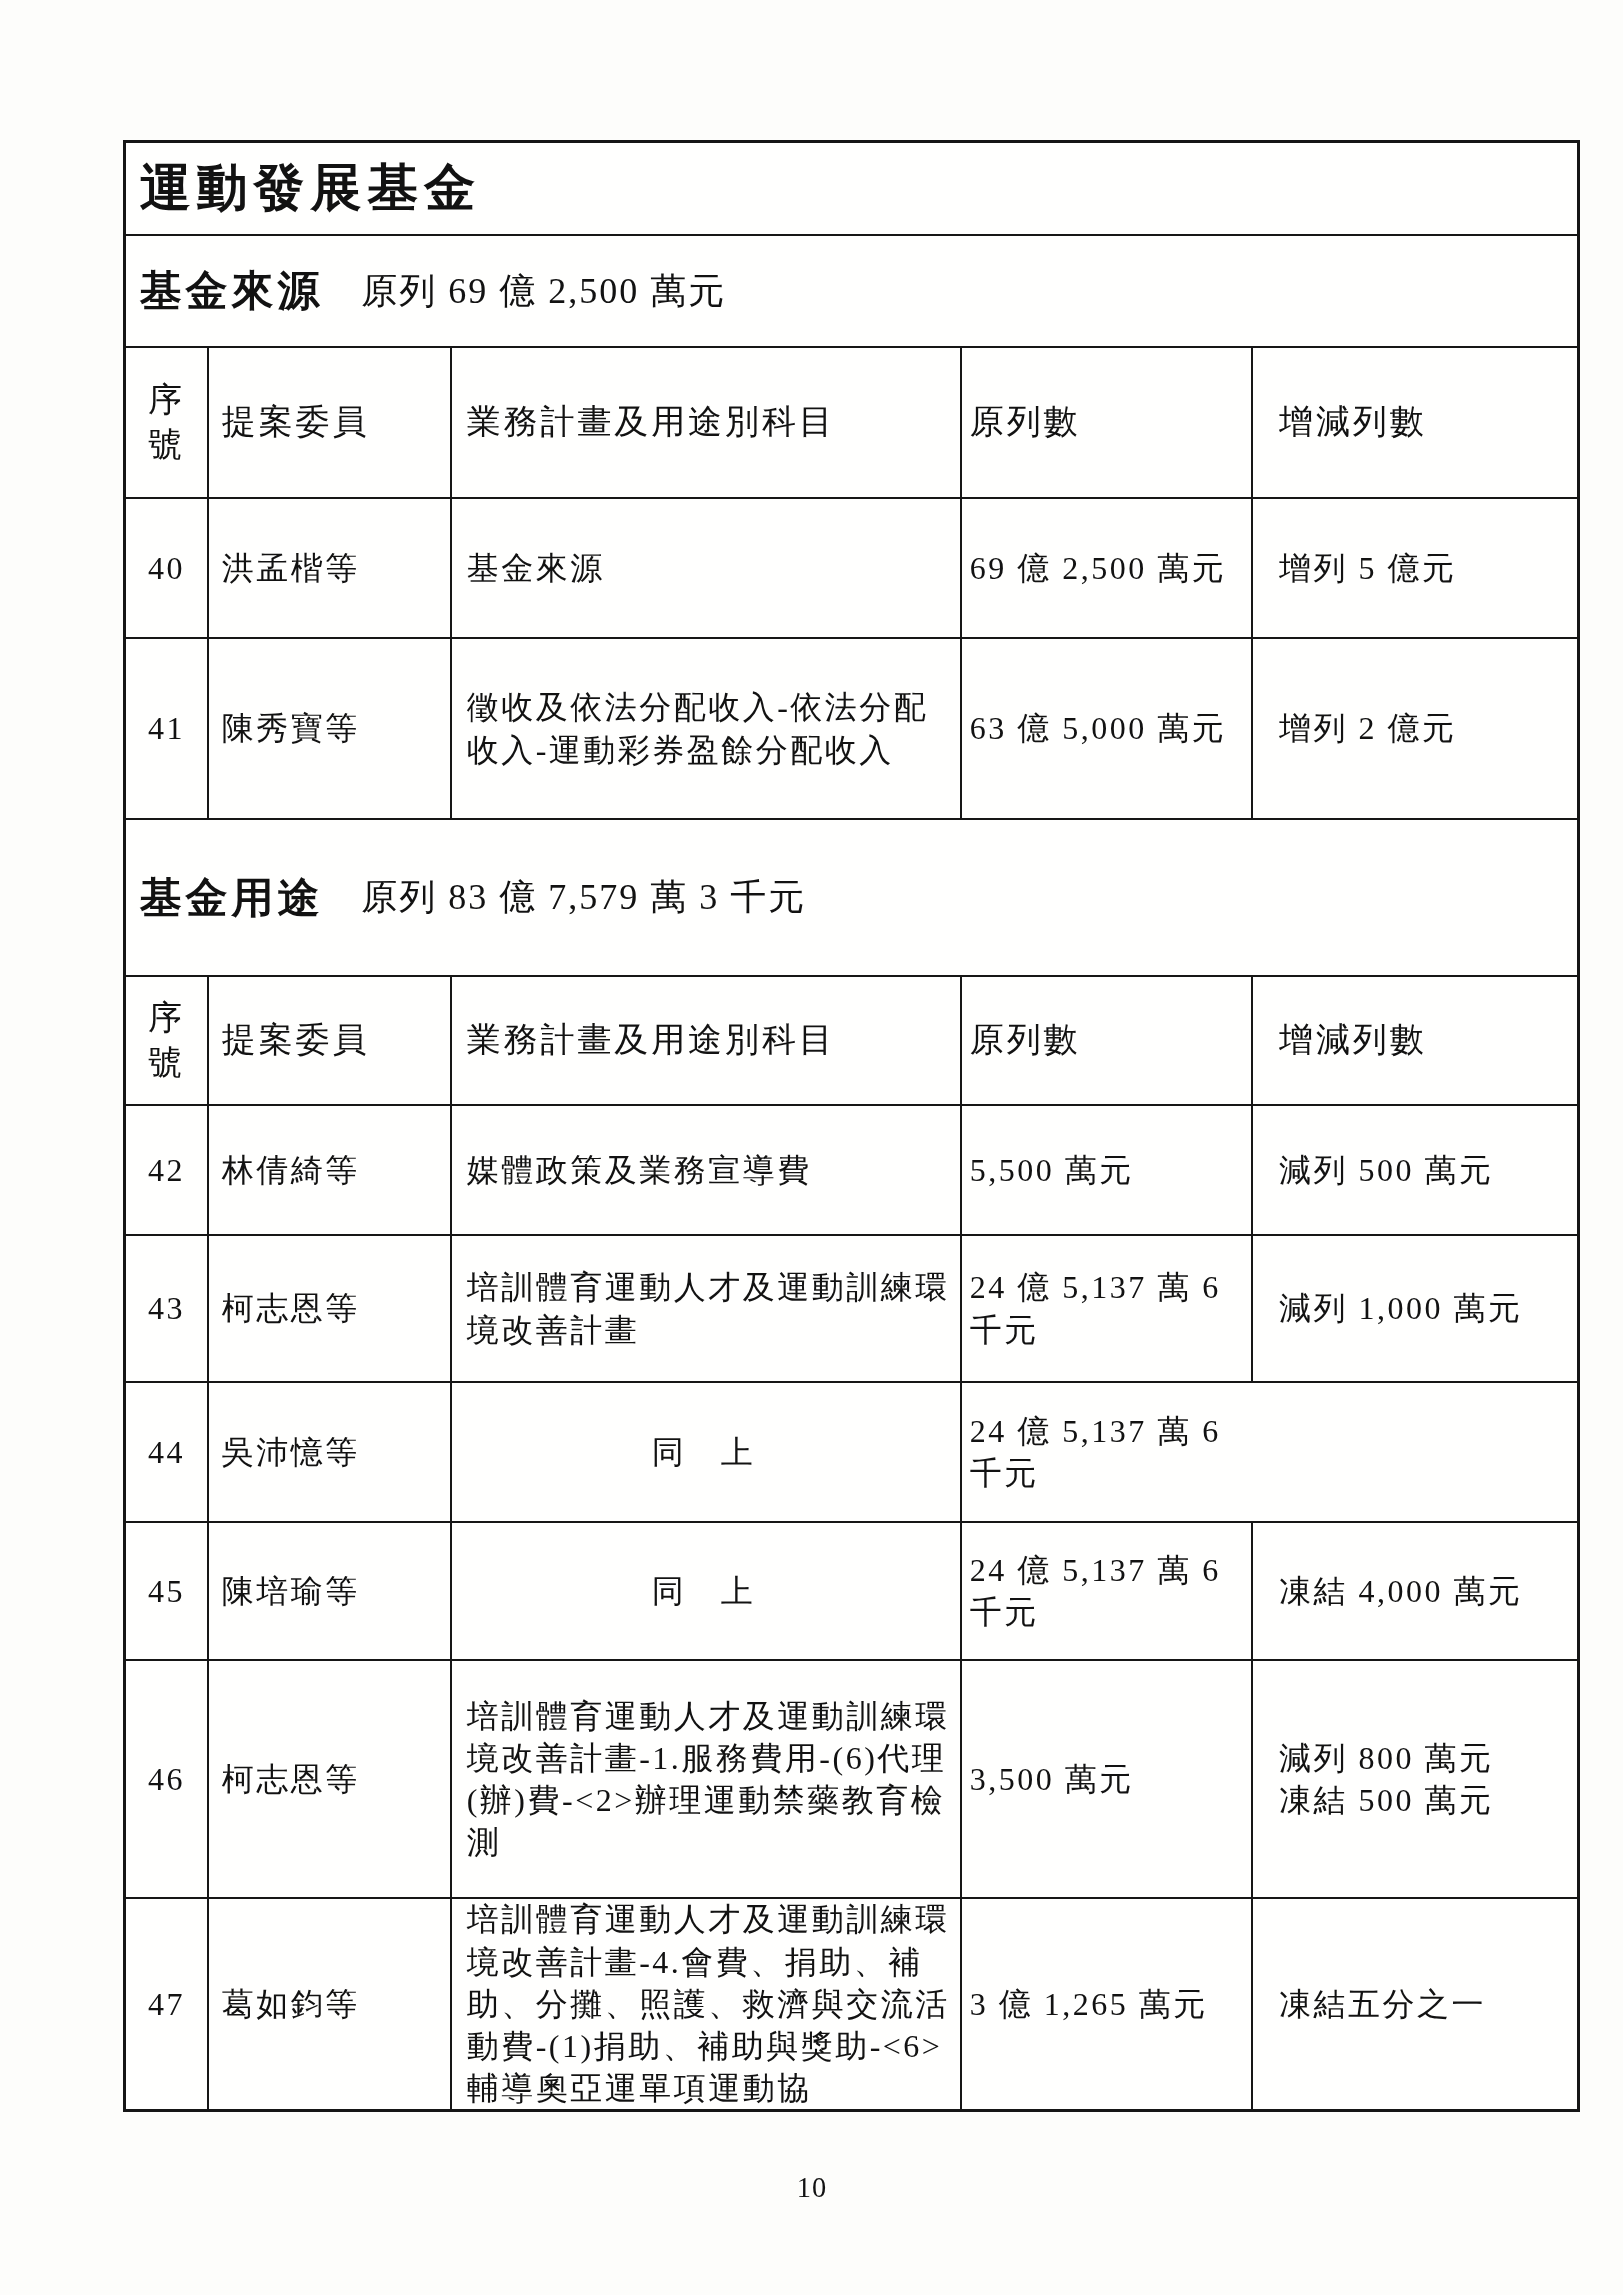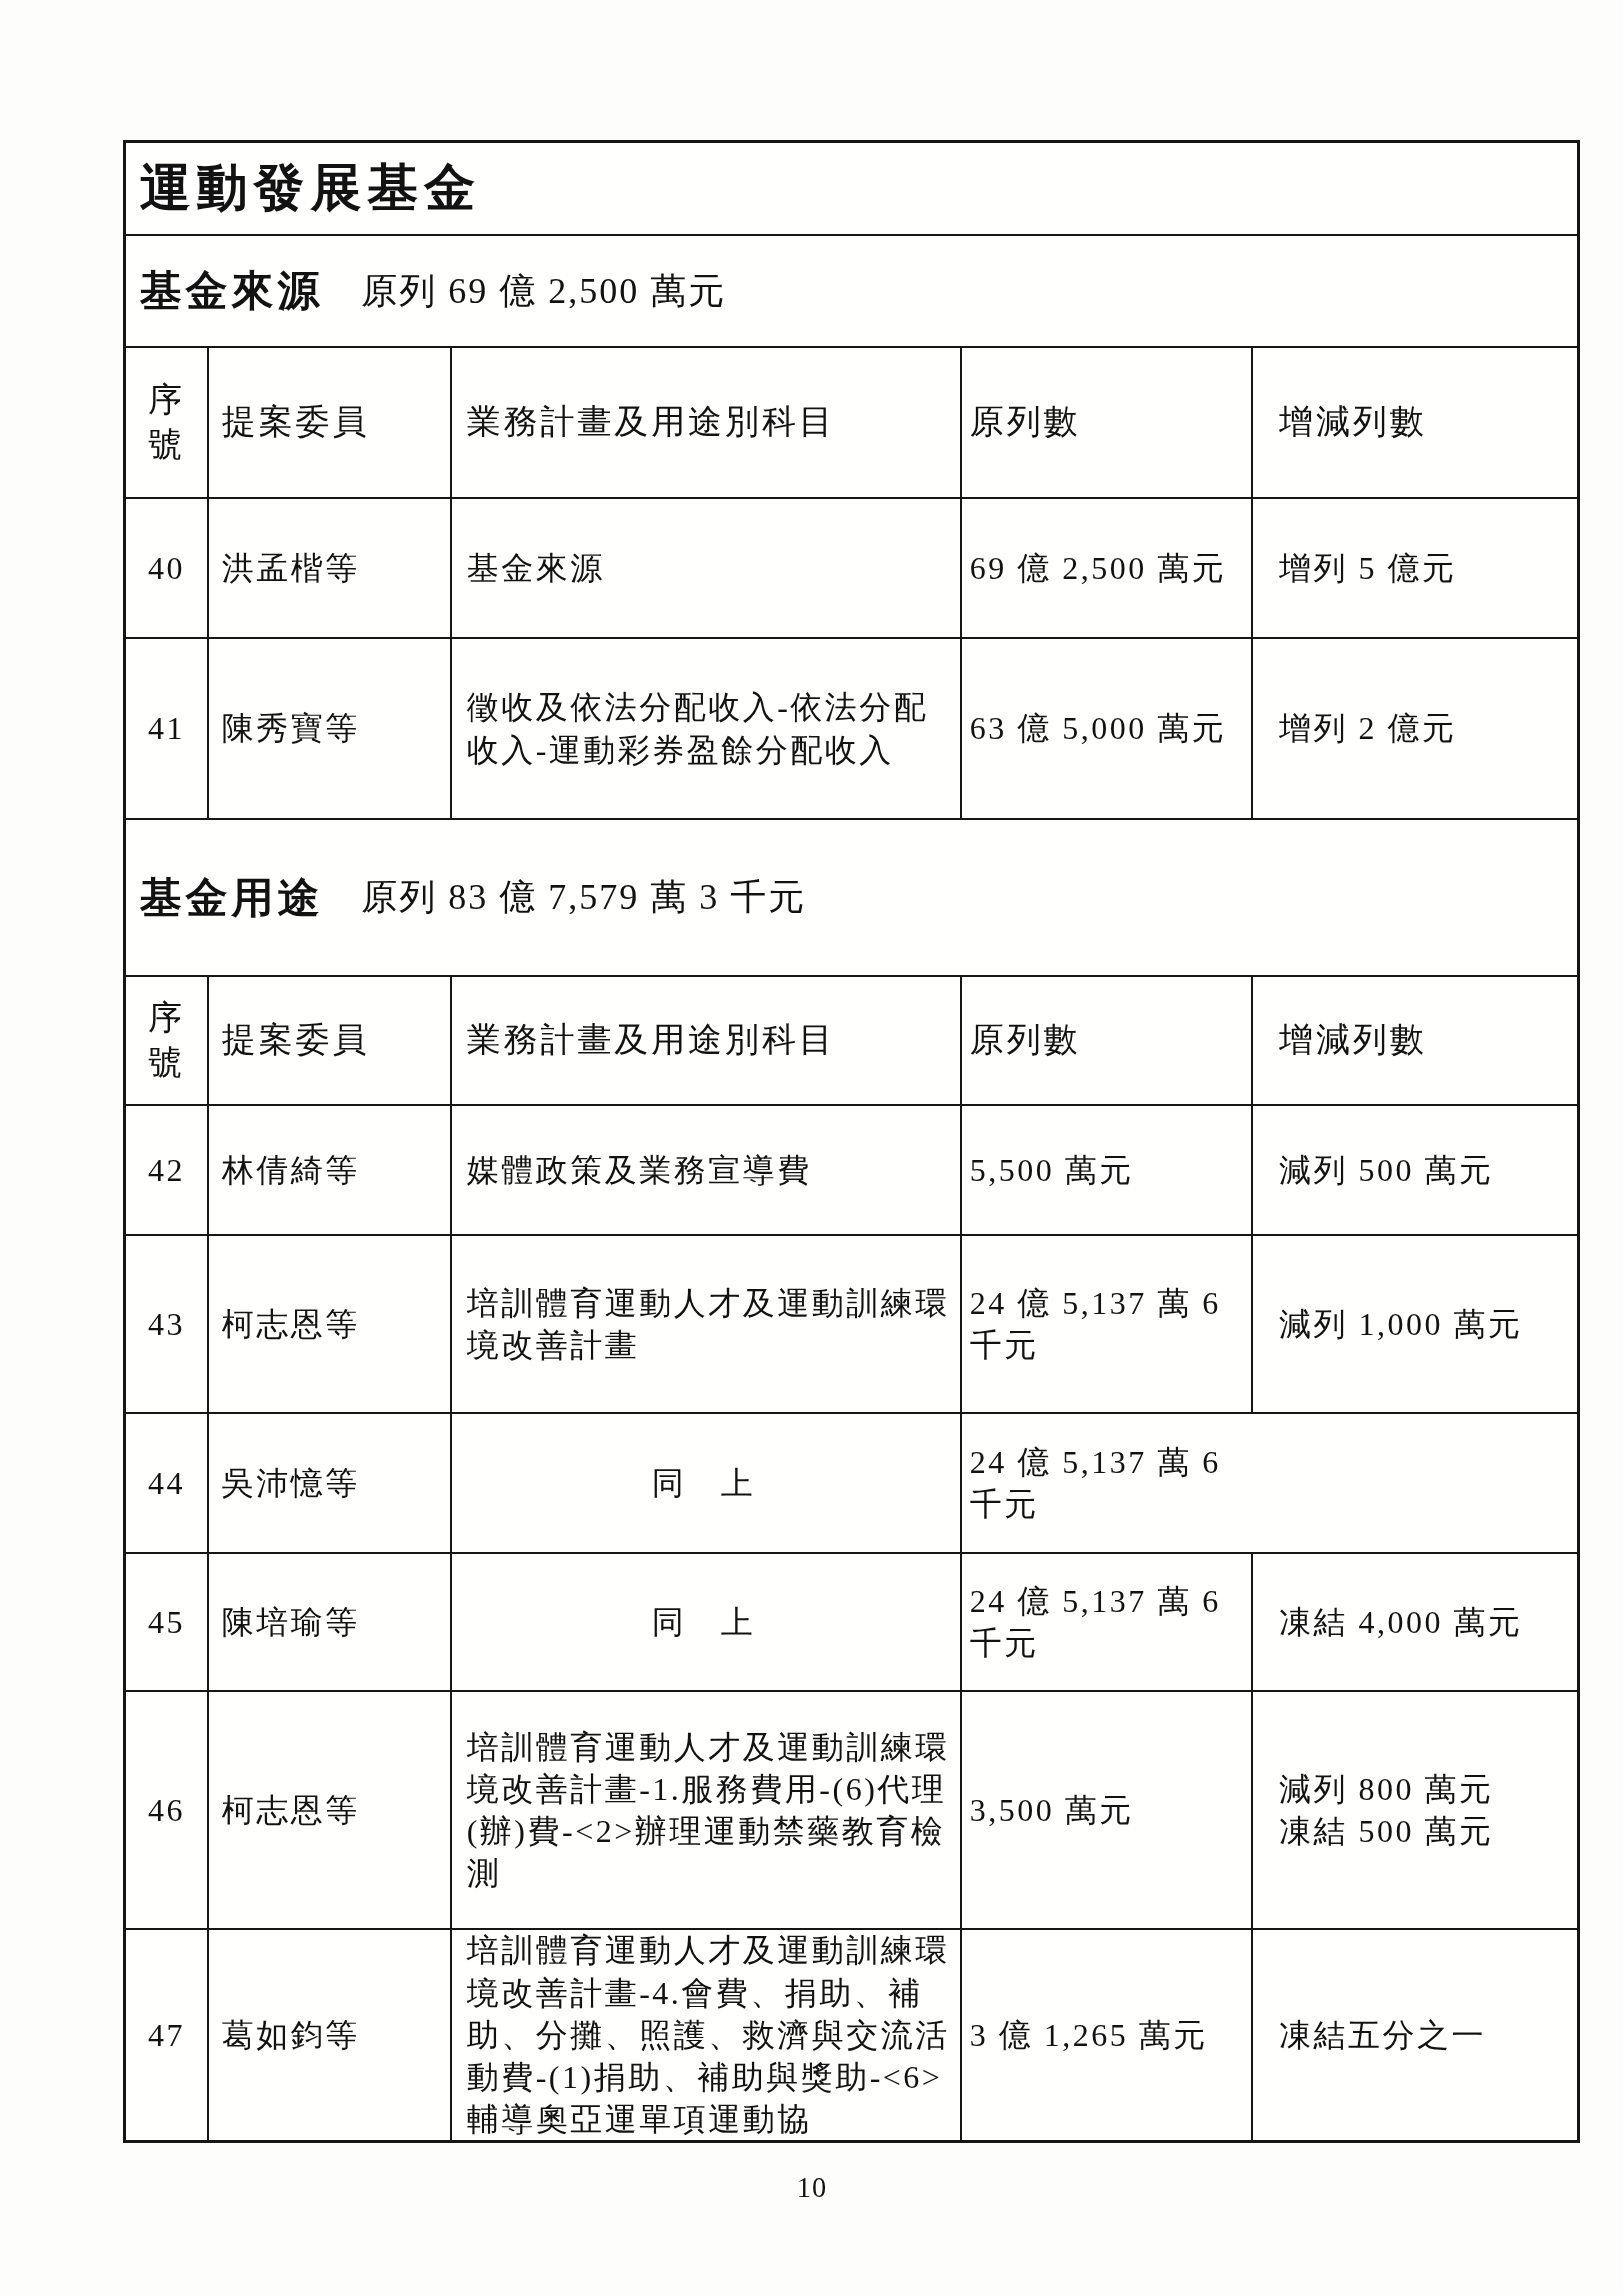--- a/index.html
+++ b/index.html
@@ -47,21 +47,21 @@
   .c-item{padding-left:14.7px;padding-right:8.8px;}
   .c-item.ctr{justify-content:center;text-align:center;padding-left:4px;}
   .c-num{padding-left:7.8px;padding-right:9px;}
   .c-chg{padding-left:26px;padding-right:3.9px;}
   .header-row .cell{font-size:34px;letter-spacing:2.9px;}
   .h1{height:151px;}
   .h2{height:129px;}
   .r40{height:140px;}
   .r41{height:181px;}
   .r42{height:130px;}
-  .r43{height:178px;}
+  .r43{height:147px;}
   .r44{height:140px;}
   .r45{height:138px;}
   .r46{height:238px;}
   .r47{height:210px;}
   .page-number{
     position:absolute;left:0;top:2172px;width:100%;
     text-align:center;font-size:28.4px;letter-spacing:1px;
   }
 </style>
 </head>

